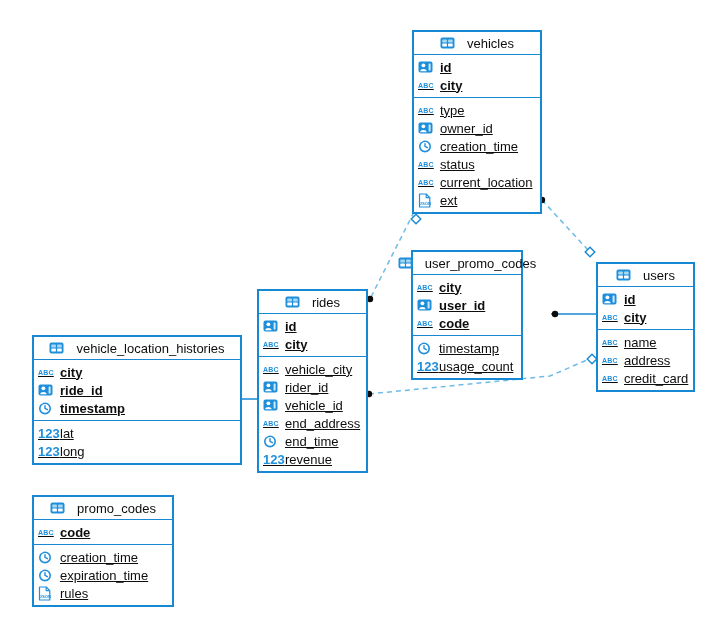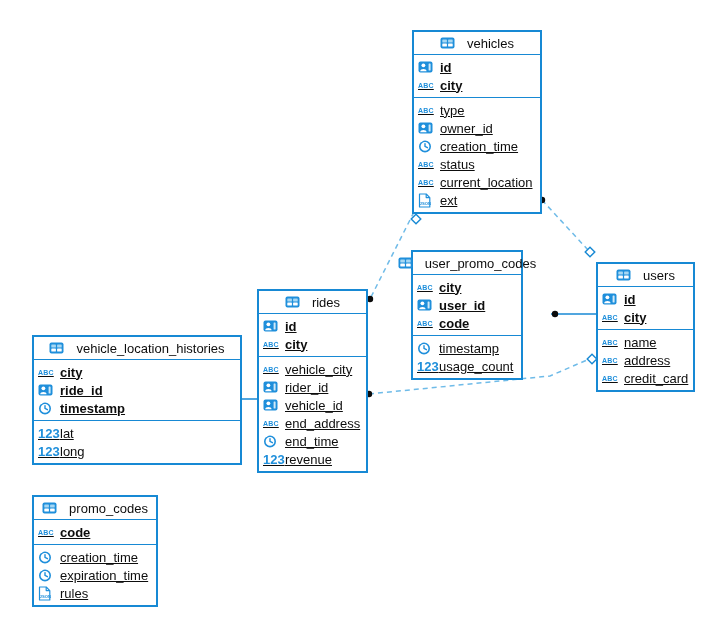--- a/index.html
+++ b/index.html
@@ -22,21 +22,21 @@
 
   .table{
     position:absolute;background:#ffffff;border:2px solid var(--blue);
     box-sizing:border-box;z-index:2;
   }
   .tbl-0{left:412px;top:30px;width:130px;}
   .tbl-1{left:411px;top:250px;width:112px;}
   .tbl-2{left:596px;top:249px;width:99px;margin-top:13px;}
   .tbl-3{left:257px;top:289px;width:111px;}
   .tbl-4{left:32px;top:335px;width:210px;}
-  .tbl-5{left:32px;top:495px;width:126px;}
+  .tbl-5{left:32px;top:495px;width:142px;}
 
   .t-header{
     height:22px;display:flex;align-items:center;justify-content:center;gap:5px;
     border-bottom:1.5px solid var(--blue);font-size:13px;white-space:nowrap;
   }
   .t-sec{padding:3px 0;}
   .t-sec + .t-sec{border-top:1.5px solid var(--blue);}
   .t-row{
     height:18px;display:flex;align-items:center;padding:0 4px 0 4px;
     font-size:13px;white-space:nowrap;text-decoration:underline;

